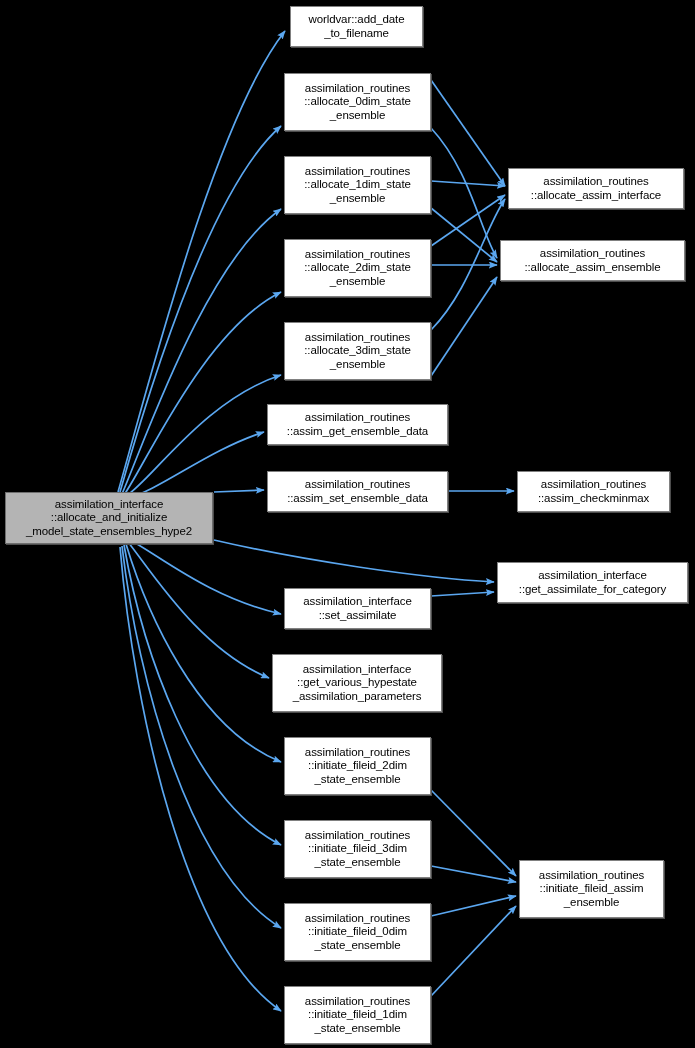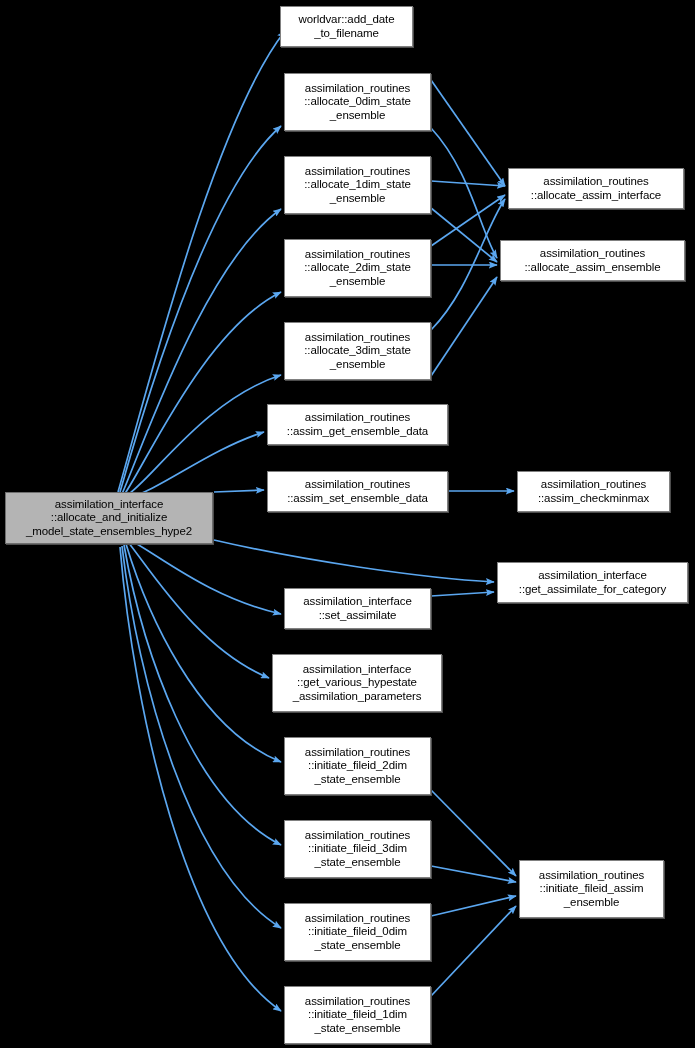--- a/index.html
+++ b/index.html
@@ -71,21 +71,21 @@
         <path d="M431,790 L516,876" stroke="#5ba7f0" marker-end="url(#ah)"></path>
         <path d="M431,866 L516,882" stroke="#5ba7f0" marker-end="url(#ah)"></path>
         <path d="M431,916 L516,896" stroke="#5ba7f0" marker-end="url(#ah)"></path>
         <path d="M431,996 L516,906" stroke="#5ba7f0" marker-end="url(#ah)"></path>
       </g>
   </svg>
   <div id="node-layer">
       <div class="node root" style="left: 5px; top: 492px; width: 208px; height: 52px;"><span class="label">assimilation_interface
 ::allocate_and_initialize
 _model_state_ensembles_hype2</span></div>
-      <div class="node" style="left: 280px; top: 6px; width: 133px; height: 41px;"><span class="label">worldvar::add_date
+      <div class="node" style="left: 290px; top: 6px; width: 133px; height: 41px;"><span class="label">worldvar::add_date
 _to_filename</span></div>
       <div class="node" style="left: 284px; top: 73px; width: 147px; height: 58px;"><span class="label">assimilation_routines
 ::allocate_0dim_state
 _ensemble</span></div>
       <div class="node" style="left: 284px; top: 156px; width: 147px; height: 58px;"><span class="label">assimilation_routines
 ::allocate_1dim_state
 _ensemble</span></div>
       <div class="node" style="left: 284px; top: 239px; width: 147px; height: 58px;"><span class="label">assimilation_routines
 ::allocate_2dim_state
 _ensemble</span></div>

